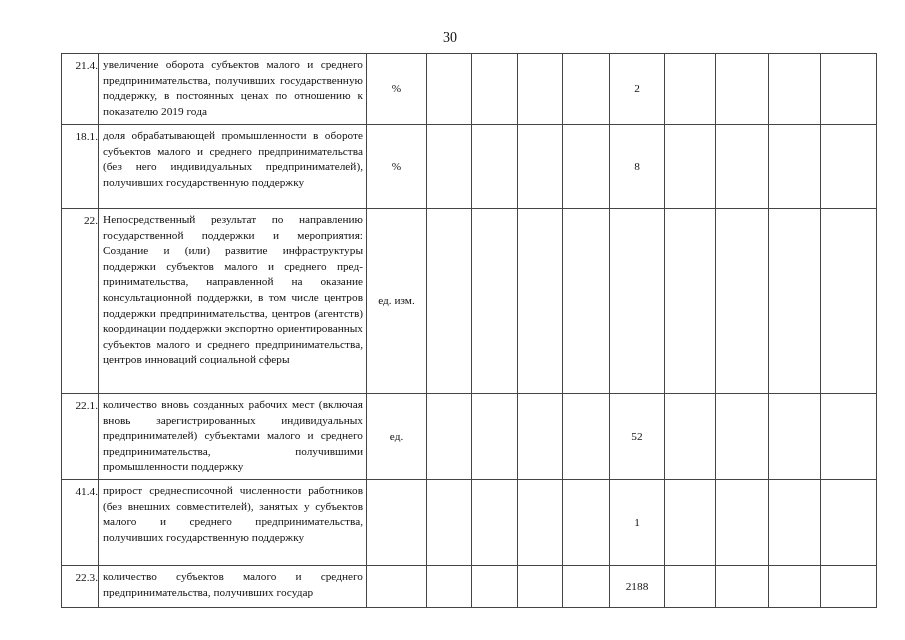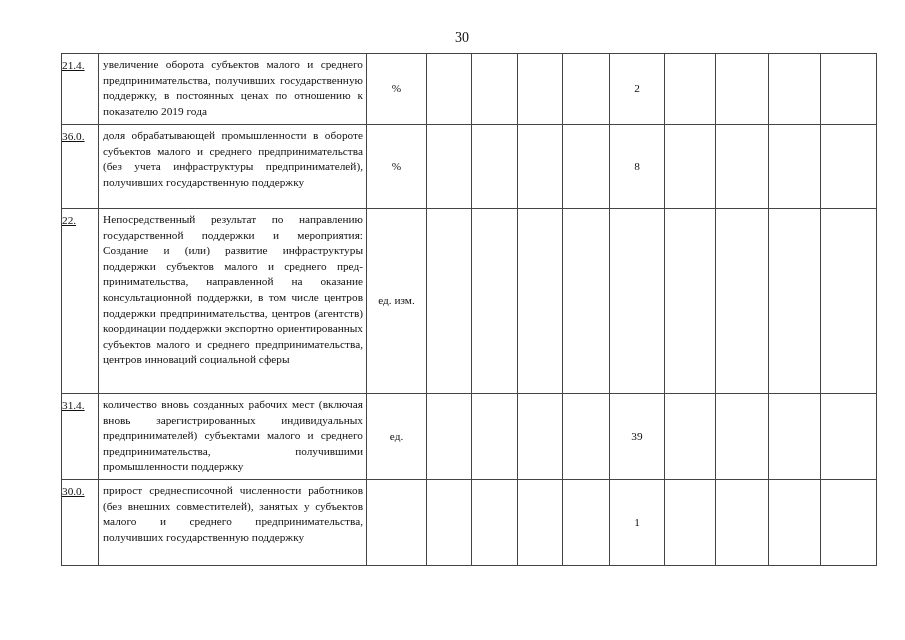--- a/index.html
+++ b/index.html
@@ -11,21 +11,21 @@
       width: 905px;
       height: 640px;
       position: relative;
       overflow: hidden;
       font-family: "Liberation Serif", "DejaVu Serif", serif;
       color: #111;
     }
     .page-number {
       position: absolute;
       top: 30px;
-      left: 16px;
+      left: 4px;
       width: 804px;
       text-align: center;
       font-size: 14px;
       line-height: 16px;
       padding-left: 44px;
     }
     table.doc-table {
       position: absolute;
       left: 61px;
       top: 53px;
@@ -35,23 +35,22 @@
     }
     table.doc-table td {
       border: 1px solid #444;
       padding: 0;
       font-size: 11.3px;
       line-height: 15.6px;
       vertical-align: middle;
     }
     td.num {
       vertical-align: top !important;
-      text-align: left;
+      text-align: right;
       padding-top: 4px !important;
-      text-decoration: underline;
     }
     td.desc {
       vertical-align: top !important;
       text-align: justify;
       padding: 3px 3px 2px 4px !important;
       hyphens: manual;
     }
     td.unit {
       text-align: center;
     }
@@ -96,22 +95,22 @@
       <td class="val"></td>
       <td class="val"></td>
       <td class="val">2</td>
       <td class="val"></td>
       <td class="val"></td>
       <td class="val"></td>
       <td class="val"></td>
     </tr>
 
     <tr class="r215">
-      <td class="num">36.0.</td>
-      <td class="desc">доля обрабатывающей промышленности в обороте субъектов малого и среднего пред­принимательства (без учета инфраструктуры предпринимателей), получивших государ­ственную поддержку</td>
+      <td class="num">18.1.</td>
+      <td class="desc">доля обрабатывающей промышленности в обороте субъектов малого и среднего пред­принимательства (без него индивидуальных предпринимателей), получивших государ­ственную поддержку</td>
       <td class="unit">%</td>
       <td class="val"></td>
       <td class="val"></td>
       <td class="val"></td>
       <td class="val"></td>
       <td class="val">8</td>
       <td class="val"></td>
       <td class="val"></td>
       <td class="val"></td>
       <td class="val"></td>
@@ -126,43 +125,57 @@
       <td class="val"></td>
       <td class="val"></td>
       <td class="val"></td>
       <td class="val"></td>
       <td class="val"></td>
       <td class="val"></td>
       <td class="val"></td>
     </tr>
 
     <tr class="r221">
-      <td class="num">31.4.</td>
+      <td class="num">22.1.</td>
       <td class="desc">количество вновь созданных рабочих мест (включая вновь зарегистрированных индиви­дуальных предпринимателей) субъектами ма­лого и среднего предпринимательства, полу­чившими промышленности поддержку</td>
       <td class="unit">ед.</td>
       <td class="val"></td>
       <td class="val"></td>
       <td class="val"></td>
       <td class="val"></td>
-      <td class="val">39</td>
+      <td class="val">52</td>
       <td class="val"></td>
       <td class="val"></td>
       <td class="val"></td>
       <td class="val"></td>
     </tr>
 
     <tr class="r222">
-      <td class="num">30.0.</td>
+      <td class="num">41.4.</td>
       <td class="desc">прирост среднесписочной численности работ­ников (без внешних совместителей), занятых у субъектов малого и среднего предпринима­тельства, получивших государственную под­держку</td>
       <td class="unit"></td>
       <td class="val"></td>
       <td class="val"></td>
       <td class="val"></td>
       <td class="val"></td>
       <td class="val">1</td>
       <td class="val"></td>
       <td class="val"></td>
       <td class="val"></td>
       <td class="val"></td>
     </tr>
 
+    <tr class="r223">
+      <td class="num">22.3.</td>
+      <td class="desc">количество субъектов малого и среднего предпринимательства, получивших государ­</td>
+      <td class="unit"></td>
+      <td class="val"></td>
+      <td class="val"></td>
+      <td class="val"></td>
+      <td class="val"></td>
+      <td class="val">2188</td>
+      <td class="val"></td>
+      <td class="val"></td>
+      <td class="val"></td>
+      <td class="val"></td>
+    </tr>
   </tbody>
 </table>
 
 </body></html>

